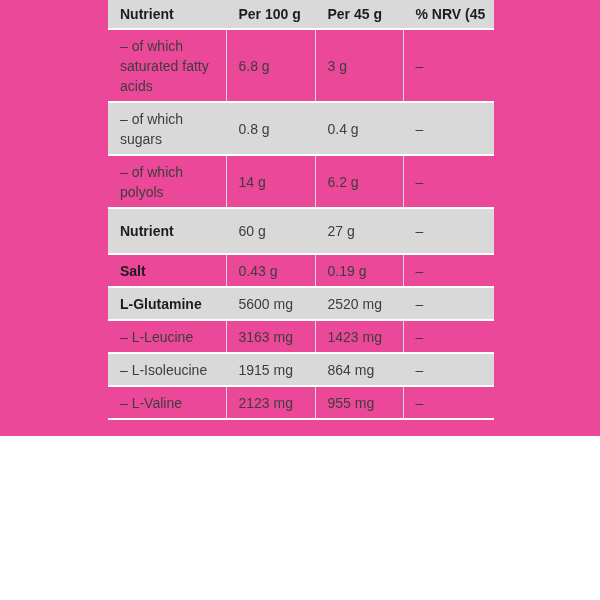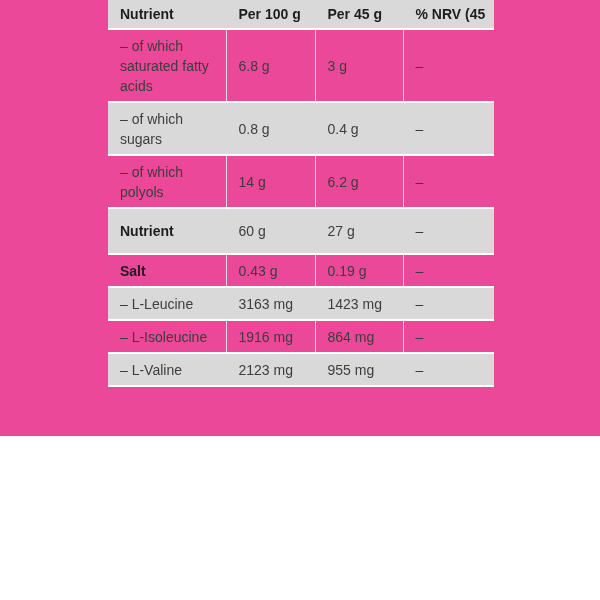--- a/index.html
+++ b/index.html
@@ -111,29 +111,35 @@
             <td class="cell-value">60 g</td>
             <td class="cell-value">27 g</td>
             <td class="cell-value">–</td>
           </tr>
           <tr>
             <td class="cell-nutrient">Salt</td>
             <td class="cell-value">0.43 g</td>
             <td class="cell-value">0.19 g</td>
             <td class="cell-value">–</td>
           </tr>
+          <tr>
+            <td class="cell-nutrient">L-Glutamine</td>
+            <td class="cell-value">5600 mg</td>
+            <td class="cell-value">2520 mg</td>
+            <td class="cell-value">–</td>
+          </tr>
           <tr class="row-sub">
             <td class="cell-nutrient">– L-Leucine</td>
             <td class="cell-value">3163 mg</td>
             <td class="cell-value">1423 mg</td>
             <td class="cell-value">–</td>
           </tr>
           <tr class="row-sub">
             <td class="cell-nutrient">– L-Isoleucine</td>
-            <td class="cell-value">1916 mg</td>
+            <td class="cell-value">1915 mg</td>
             <td class="cell-value">864 mg</td>
             <td class="cell-value">–</td>
           </tr>
           <tr class="row-sub">
             <td class="cell-nutrient">– L-Valine</td>
             <td class="cell-value">2123 mg</td>
             <td class="cell-value">955 mg</td>
             <td class="cell-value">–</td>
           </tr>
         </tbody>

